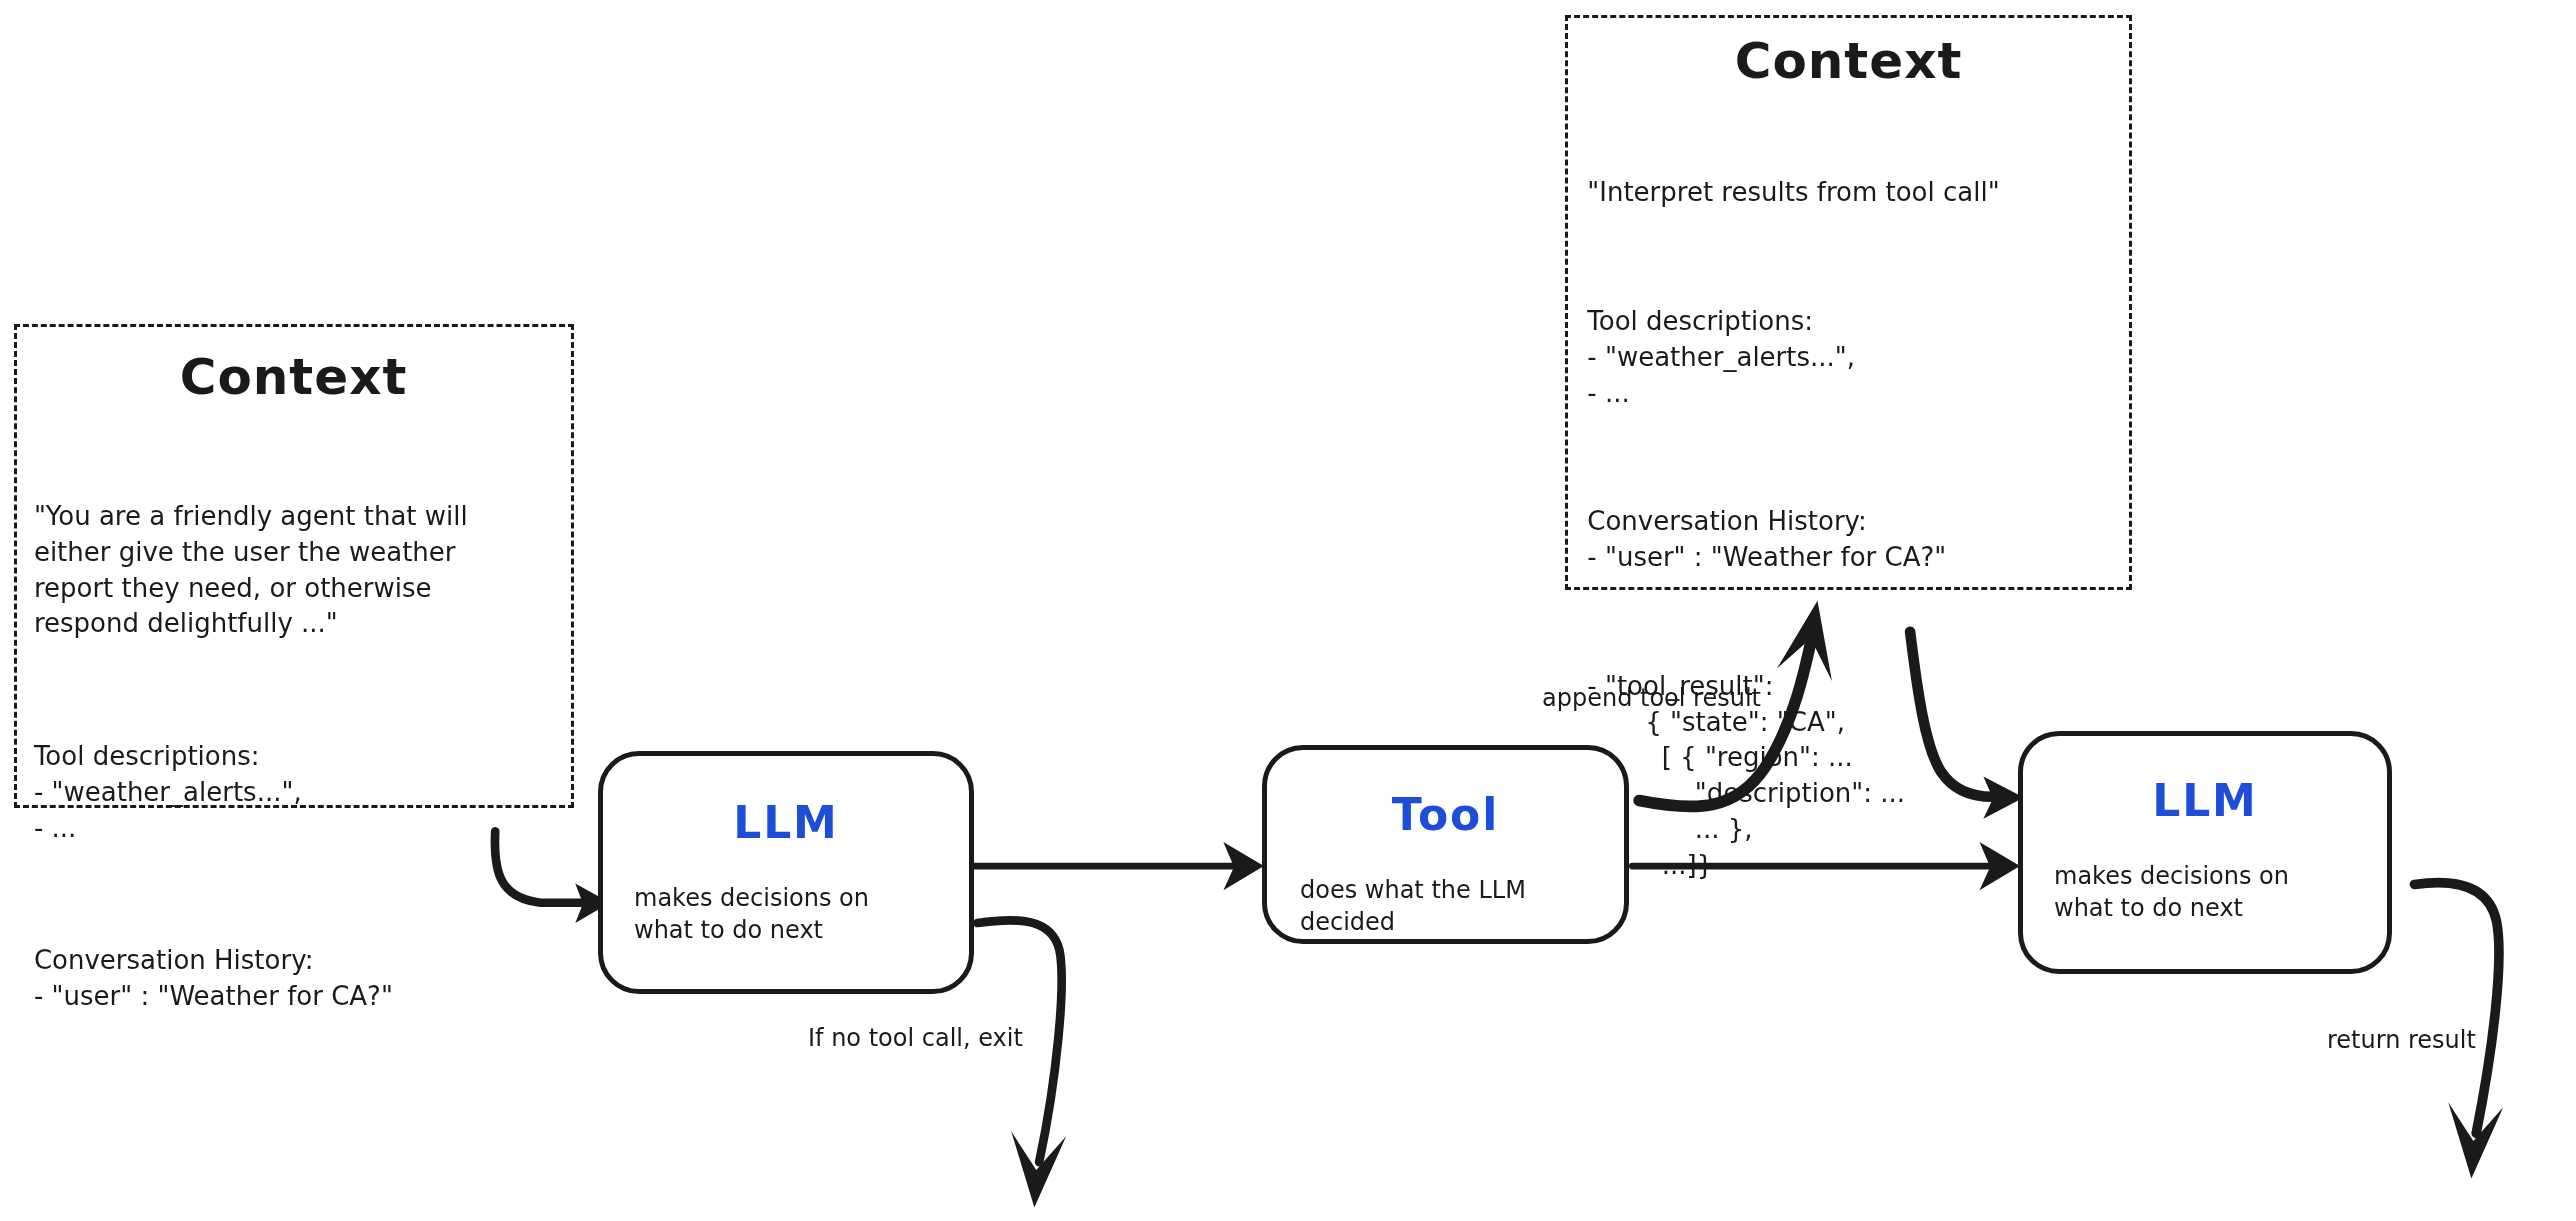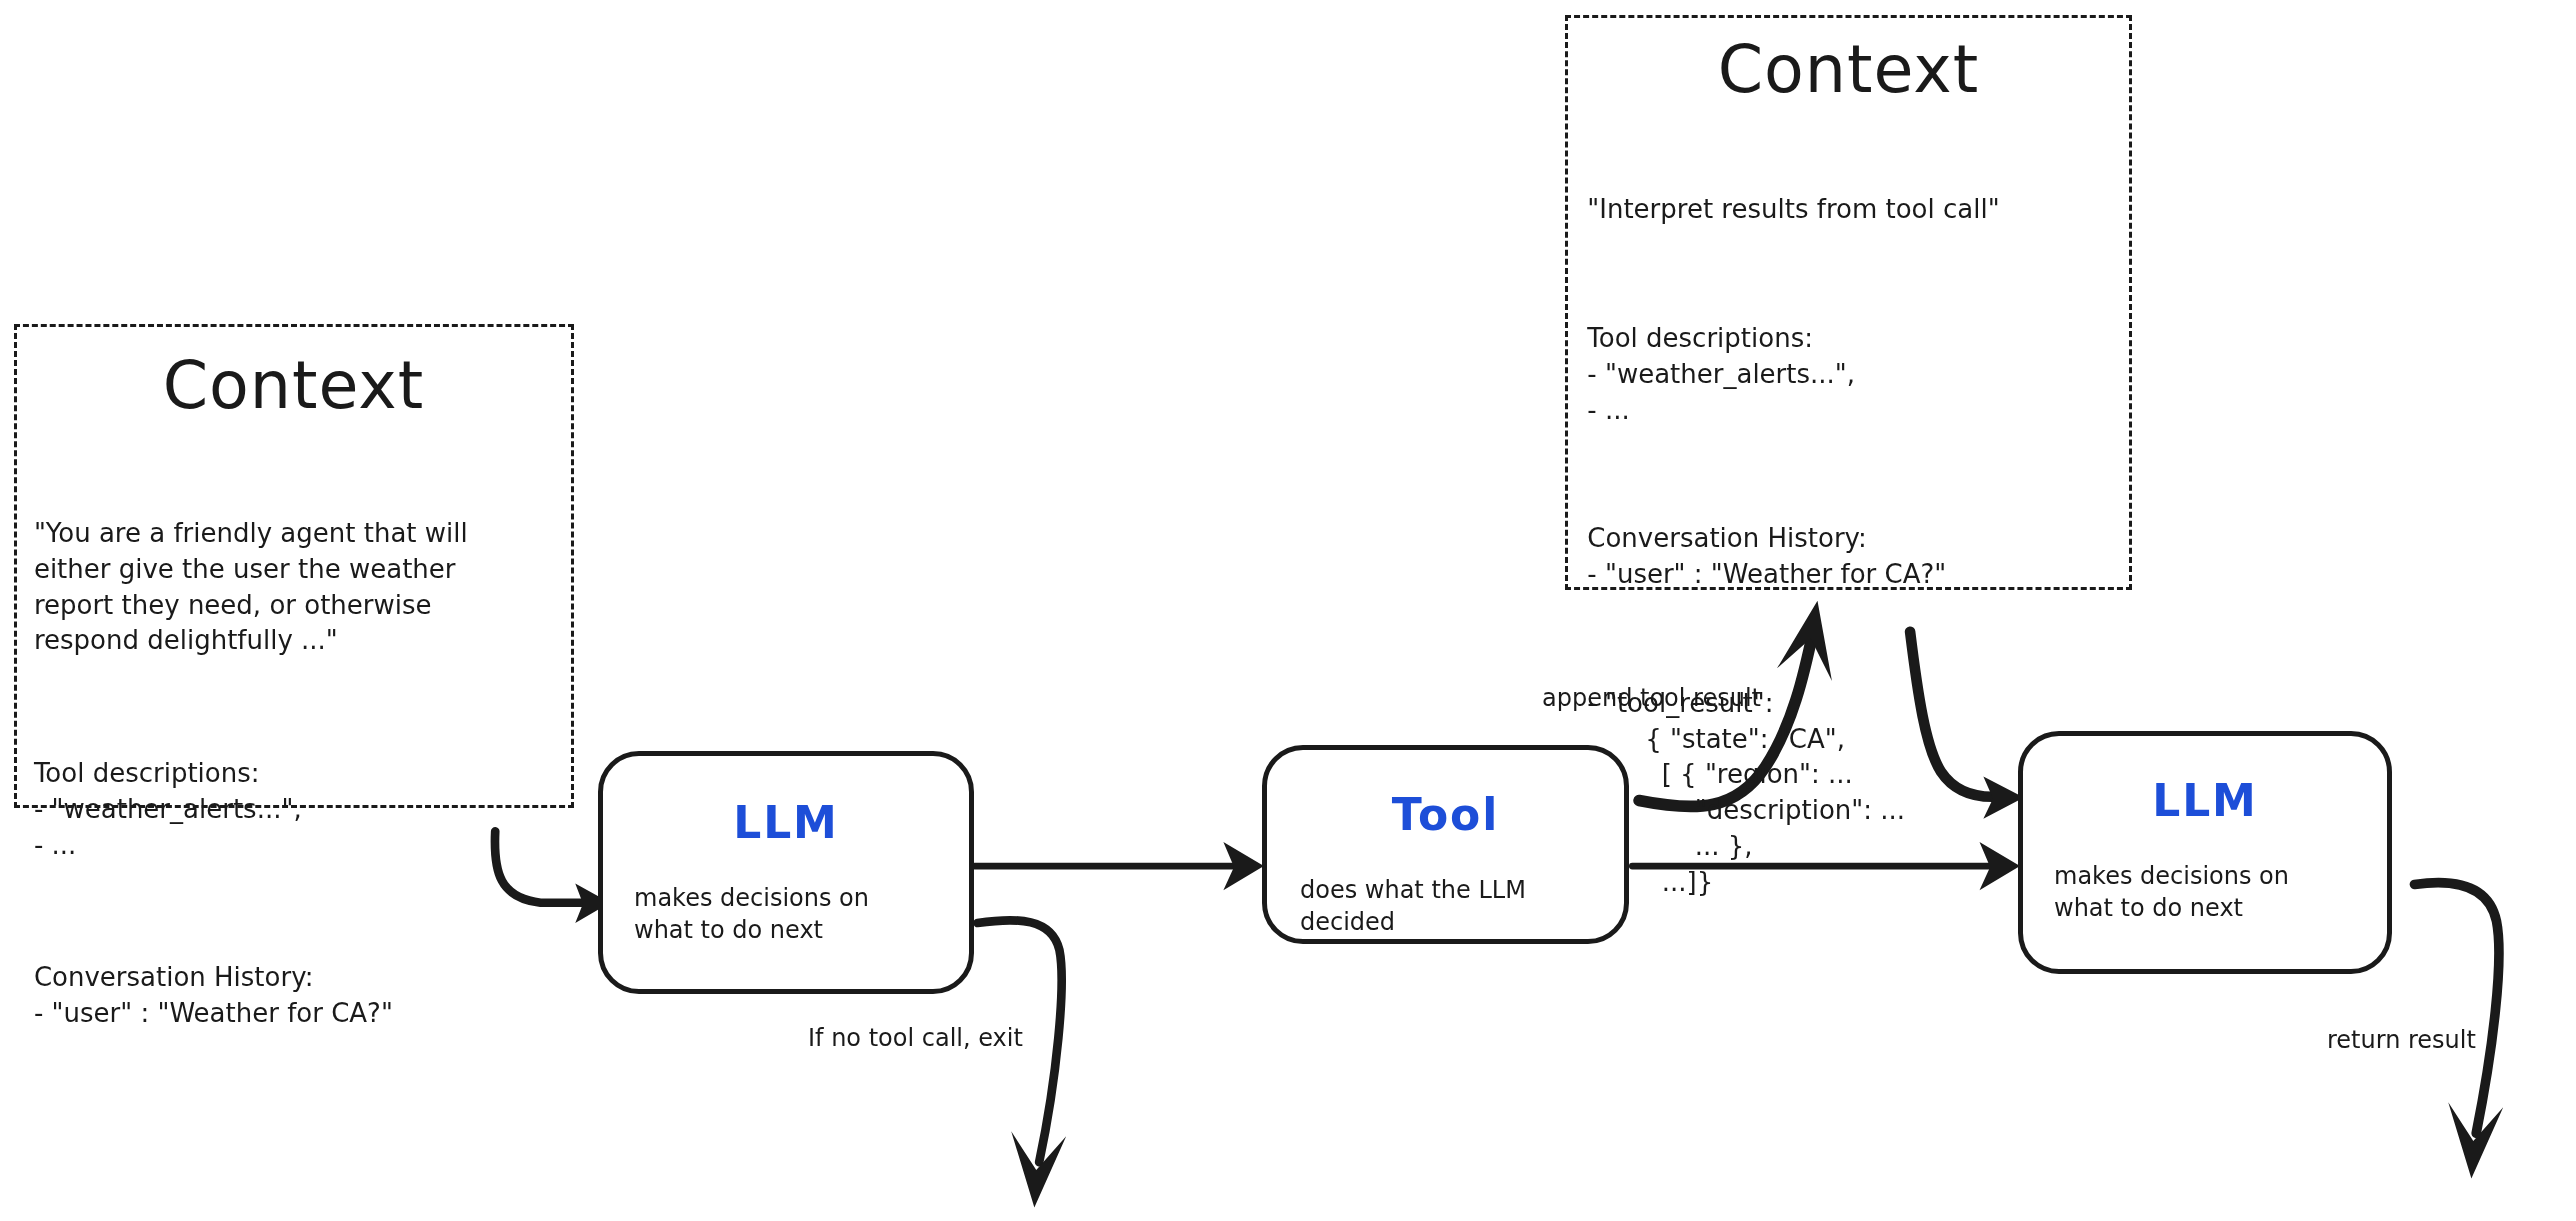--- a/index.html
+++ b/index.html
@@ -26,22 +26,22 @@
 
   
   .ctx-box {
     position: absolute;
     border: 3.9px dashed #1a1a1a;
     background: transparent;
     box-sizing: border-box;
   }
   .ctx-title {
     text-align: center;
-    font-size: 65px;
-    font-weight: 400;
+    font-size: 50px;
+    font-weight: 700;
     letter-spacing: 1px;
     color: #1a1a1a;
     font-family: "DejaVu Sans", sans-serif;
   }
   .ctx-body {
     font-size: 26px;
     line-height: 1.38;
     color: #1a1a1a;
     white-space: pre-wrap;
     font-family: "DejaVu Sans", sans-serif;

